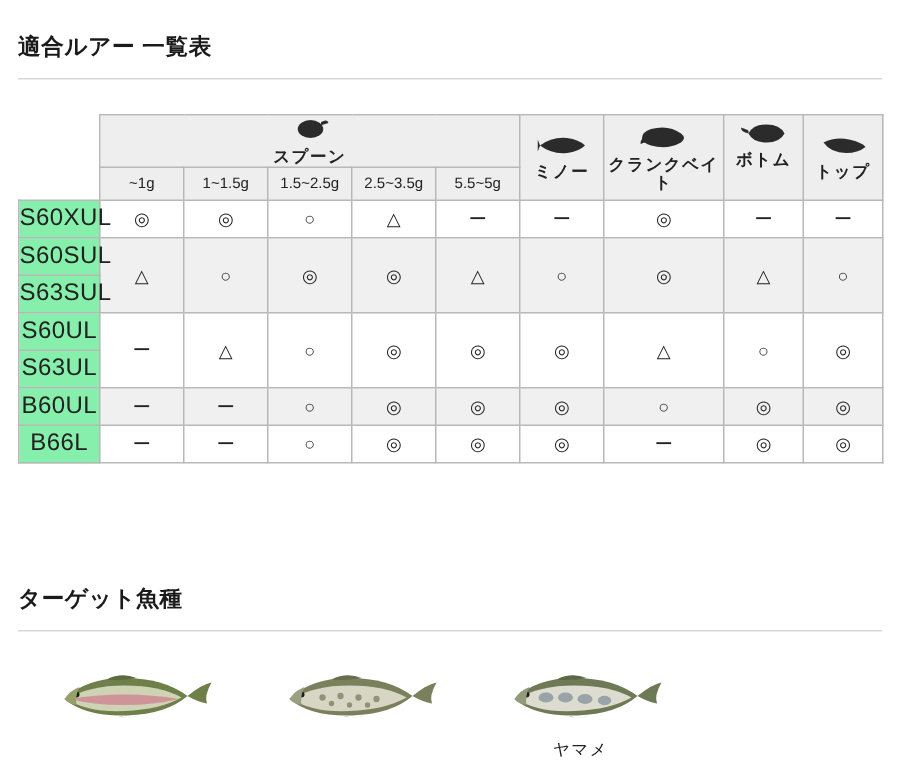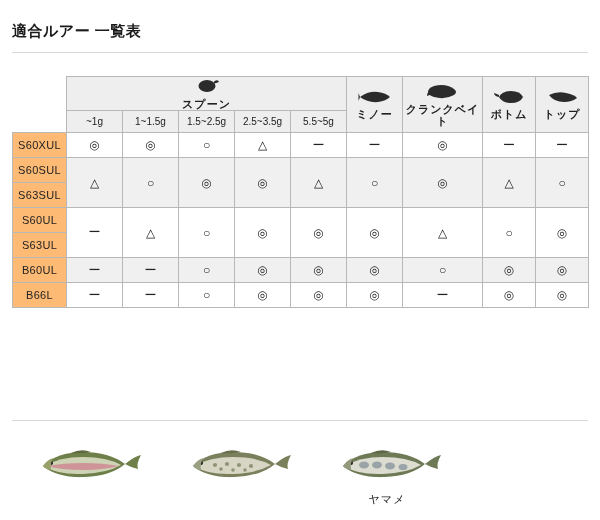--- a/index.html
+++ b/index.html
@@ -56,22 +56,22 @@
     background: #eeeeee;
     text-align: center;
     line-height: 0;
   }
   .weight-cell {
     background: #eeeeee;
     font-size: 10px;
     height: 22px;
   }
   .rowlabel {
-    background: #fdba74;
-    font-size: 11px;
+    background: #86efac;
+    font-size: 16px;
     font-weight: bold;
     height: 25px;
     letter-spacing: 0.3px;
   }
   td.mark {
     height: 25px;
     font-size: 12px;
     background: #ffffff;
   }
   td.mark.shaded { background: #f0f0f0; }
@@ -155,21 +155,21 @@
             <span>
               <svg width="34" height="18" viewBox="0 0 34 18">
                   <path d="M8 4 q12 -3 20 3 q4 3 0 6 q-9 5 -20 2 q-6 -2 -6 -5 q0 -4 6 -6 z" fill="#2b2b2b"></path>
                   <path d="M6 9 q-5 0 -5 5 q3 -1 5 -2 z" fill="#2b2b2b"></path>
                 </svg>
             </span>
             <span class="lbl">クランクベイト</span>
           </div>
         </td>
         <td class="icon-cell" rowspan="2">
-          <div class="spoon-label-wrap" style="height:48px;justify-content:center;">
+          <div class="spoon-label-wrap" style="height:48px;justify-content:flex-start;">
             <span>
               <svg width="32" height="16" viewBox="0 0 32 16">
                   <path d="M6 8 q3 -6 12 -6 q9 0 12 6 q-3 6 -12 6 q-9 0 -12 -6 z" fill="#2b2b2b"></path>
                   <path d="M6 8 q-5 -1 -5 -4 q3 1 5 2 z" fill="#2b2b2b"></path>
                 </svg>
             </span>
             <span class="lbl">ボトム</span>
           </div>
         </td>
         <td class="icon-cell" rowspan="2">
@@ -257,20 +257,21 @@
         <td class="mark">◎</td>
         <td class="mark">◎</td>
         <td class="mark">◎</td>
         <td class="mark">ー</td>
         <td class="mark">◎</td>
         <td class="mark">◎</td>
       </tr>
     </tbody>
   </table>
 
+  <h2 class="section-title" id="title-target">ターゲット魚種</h2>
   <div class="title-rule" id="rule-target"></div>
 
   <div class="fish-row">
     <div class="fish-item">
       <div class="fish-art">
         <svg width="112" height="38" viewBox="0 0 112 38">
           <path d="M12 22 q14 -14 40 -14 q26 0 42 12 q-14 12 -40 13 q-28 1 -42 -11 z" fill="#6f7f4a"></path>
           <path d="M14 22 q14 -9 38 -9 q24 0 38 8 q-14 8 -38 9 q-26 1 -38 -8 z" fill="#cfd3b5"></path>
           <path d="M16 22 q16 -3 36 -3 q20 0 36 3 q-16 4 -36 4 q-22 0 -36 -4 z" fill="#cf7f8d" opacity="0.75"></path>
           <path d="M94 20 q10 -8 16 -9 q-5 9 -3 14 q-6 -1 -13 -5 z" fill="#6f7f4a"></path>

